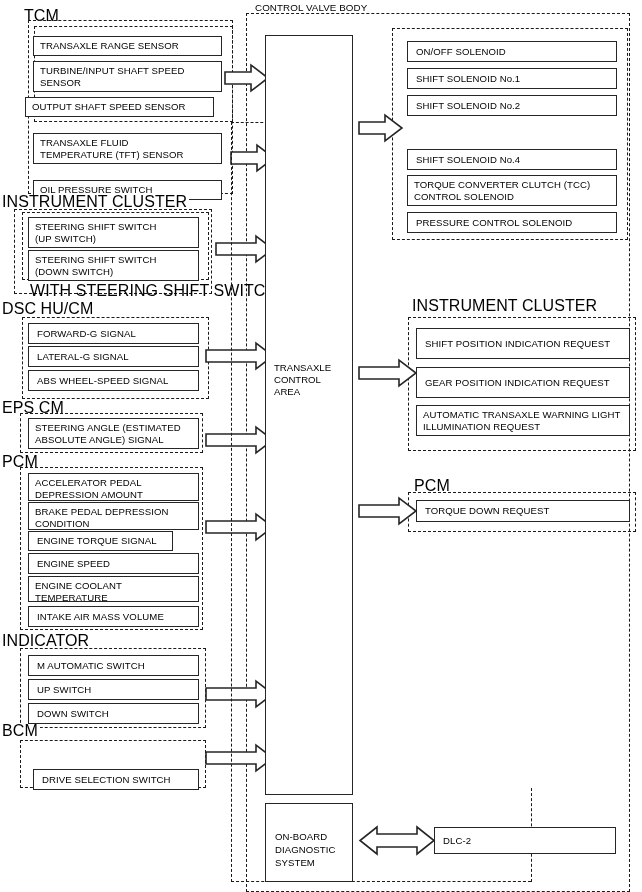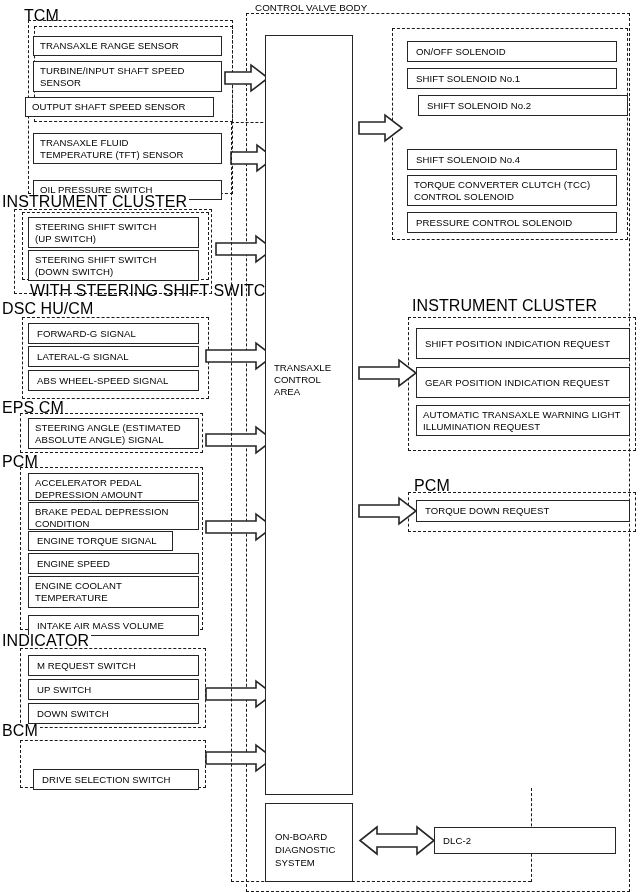--- a/index.html
+++ b/index.html
@@ -151,34 +151,34 @@
 
   <div class="caption" style="left:0px;top:456px;">PCM</div>
   <div class="dash" style="left:20px;top:467px;width:183px;height:163px;"></div>
 
   <div class="box" style="left:28px;top:473px;width:171px;height:28px;">ACCELERATOR PEDAL
 DEPRESSION AMOUNT</div>
   <div class="box" style="left:28px;top:502px;width:171px;height:28px;">BRAKE  PEDAL DEPRESSION
 CONDITION</div>
   <div class="box mid" style="left:28px;top:531px;width:145px;height:20px;">ENGINE TORQUE SIGNAL</div>
   <div class="box mid pad2" style="left:28px;top:553px;width:171px;height:21px;">ENGINE SPEED</div>
-  <div class="box" style="left:28px;top:576px;width:171px;height:32px;">ENGINE COOLANT
+  <div class="box" style="left:28px;top:576px;width:171px;height:26px;">ENGINE COOLANT
 TEMPERATURE</div>
-  <div class="box mid pad2" style="left:28px;top:606px;width:171px;height:21px;margin-top:9px;">INTAKE AIR MASS VOLUME</div>
+  <div class="box mid pad2" style="left:28px;top:606px;width:171px;height:21px;">INTAKE AIR MASS VOLUME</div>
 
   <div class="arrow" style="left:205px;top:512px;">
     <svg width="70" height="30" viewBox="0 0 70 30">
       <path d="M1,9 L51,9 L51,2 L68,15 L51,28 L51,21 L1,21 Z" fill="#ffffff" stroke="#262626" stroke-width="1.6" stroke-linejoin="miter"></path>
     </svg>
   </div>
 
   <div class="caption" style="left:0px;top:635px;">INDICATOR</div>
   <div class="dash" style="left:20px;top:648px;width:186px;height:80px;"></div>
 
-  <div class="box mid" style="left:28px;top:655px;width:171px;height:21px;">M REQUEST SWITCH</div>
+  <div class="box mid" style="left:28px;top:655px;width:171px;height:21px;">M AUTOMATIC SWITCH</div>
   <div class="box mid" style="left:28px;top:679px;width:171px;height:21px;">UP SWITCH</div>
   <div class="box mid" style="left:28px;top:703px;width:171px;height:21px;">DOWN SWITCH</div>
 
   <div class="arrow" style="left:205px;top:679px;">
     <svg width="70" height="30" viewBox="0 0 70 30">
       <path d="M1,9 L51,9 L51,2 L68,15 L51,28 L51,21 L1,21 Z" fill="#ffffff" stroke="#262626" stroke-width="1.6" stroke-linejoin="miter"></path>
     </svg>
   </div>
 
   <div class="caption" style="left:0px;top:725px;">BCM</div>
@@ -202,21 +202,21 @@
 AREA</div>
 
   <div class="box" style="left:265px;top:803px;width:88px;height:79px;padding-top:26px;padding-left:9px;line-height:13px;">ON-BOARD
 DIAGNOSTIC
 SYSTEM</div>
 
   <div class="dash" style="left:392px;top:28px;width:236px;height:212px;"></div>
 
   <div class="box mid" style="left:407px;top:41px;width:210px;height:21px;">ON/OFF SOLENOID</div>
   <div class="box mid" style="left:407px;top:68px;width:210px;height:21px;">SHIFT SOLENOID No.1</div>
-  <div class="box mid" style="left:418px;top:95px;width:210px;height:21px;">SHIFT SOLENOID No.2</div>
+  <div class="box mid" style="left:407px;top:95px;width:210px;height:21px;">SHIFT SOLENOID No.2</div>
   <div class="box mid" style="left:407px;top:149px;width:210px;height:21px;">SHIFT SOLENOID No.4</div>
   <div class="box" style="left:407px;top:175px;width:210px;height:31px;">TORQUE CONVERTER CLUTCH (TCC)
 CONTROL SOLENOID</div>
   <div class="box mid" style="left:407px;top:212px;width:210px;height:21px;">PRESSURE CONTROL SOLENOID</div>
 
   <div class="arrow" style="left:358px;top:113px;">
     <svg width="46" height="30" viewBox="0 0 46 30">
       <path d="M1,9 L27,9 L27,2 L44,15 L27,28 L27,21 L1,21 Z" fill="#ffffff" stroke="#262626" stroke-width="1.6" stroke-linejoin="miter"></path>
     </svg>
   </div>

